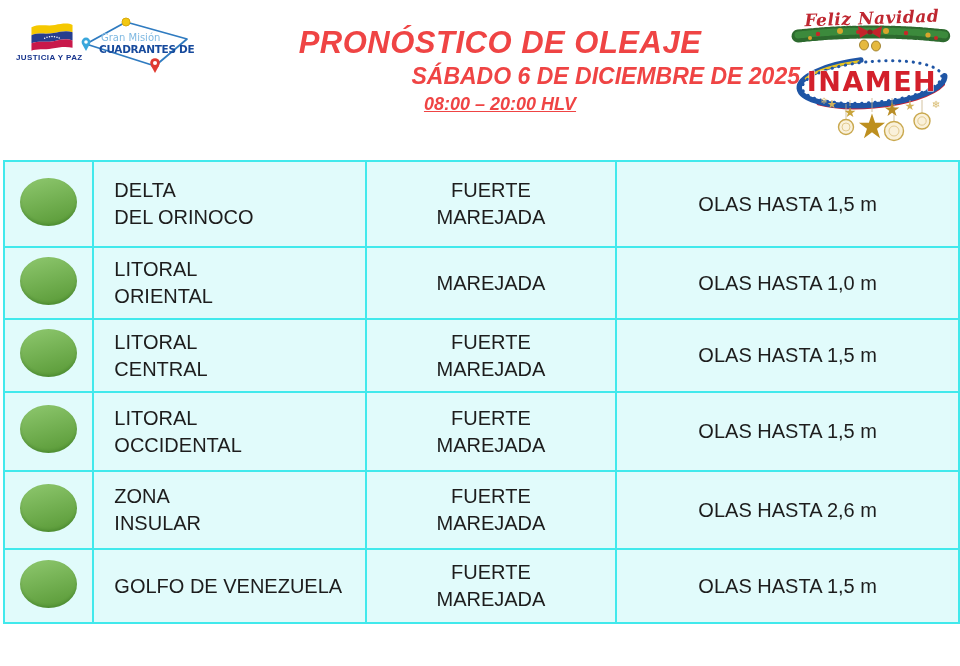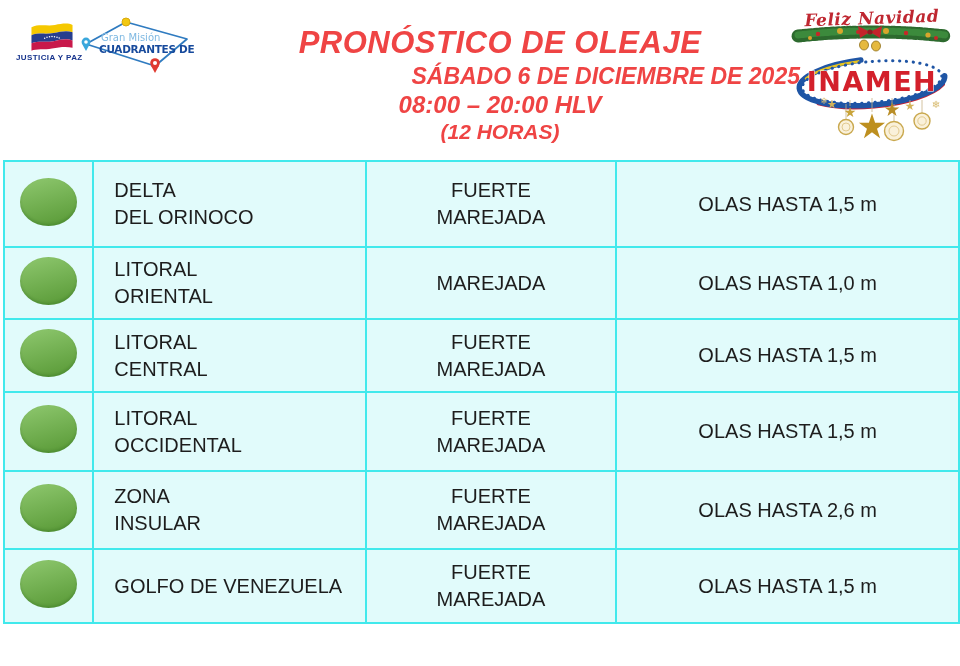--- a/index.html
+++ b/index.html
@@ -4,21 +4,21 @@
 <style>
   html,body{margin:0;padding:0;background:#fff}
   .page{position:relative;width:960px;height:666px;background:#ffffff;overflow:hidden;
         font-family:"Liberation Sans",sans-serif;}
 
   
   .title-block{position:absolute;left:200px;top:24px;width:600px;text-align:center;
                color:#ef4444;font-style:italic;font-weight:bold;}
   .title-l1{font-size:31px;line-height:37px;letter-spacing:.5px;}
   .title-l2{font-size:23px;line-height:30px;text-align:right;}
-  .title-l3{font-size:24px;line-height:27px;}
+  .title-l3{font-size:18px;line-height:27px;text-decoration:underline;}
   .title-l4{font-size:21px;line-height:27px;}
 
   .left-logos{position:absolute;left:14px;top:14px;width:185px;height:80px;}
   .flag-svg{position:absolute;left:16px;top:6px;}
   .justicia-label{position:absolute;left:2px;top:39px;width:74px;text-align:left;
                   font-size:8px;font-weight:bold;color:#16338c;letter-spacing:.4px;}
   .cuadrantes-svg{position:absolute;left:62px;top:2px;}
 
   .inameh-logo{position:absolute;left:788px;top:4px;}
   svg text{font-family:"DejaVu Sans",sans-serif;}
@@ -75,21 +75,20 @@
       </g>
       <text x="25" y="25" font-size="10" fill="#7fb9e2">Gran Misión</text>
       <text x="23" y="37" font-size="10.5" font-weight="bold" fill="#174a9c" letter-spacing="-0.3">CUADRANTES DE PAZ</text>
     </svg>
   </div>
 
   <div class="title-block">
     <div class="title-l1">PRONÓSTICO DE OLEAJE</div>
     <div class="title-l2">SÁBADO 6 DE DICIEMBRE DE 2025</div>
     <div class="title-l3">08:00 – 20:00 HLV</div>
-    <div class="title-l4">(12 HORAS)</div>
   </div>
 
   <svg class="inameh-logo" width="168" height="148" viewBox="0 0 168 148">
     <text class="script-text" x="84" y="20" font-size="17" text-anchor="middle" fill="#bf2731" transform="rotate(-2 84 20)" letter-spacing=".5">Feliz Navidad</text>
 
     <g>
       <path d="M10,32 Q84,24 158,32" fill="none" stroke="#2d6a2e" stroke-width="13" stroke-linecap="round" stroke-dasharray="3 2.5"></path>
       <path d="M10,31 Q84,23 158,31" fill="none" stroke="#3c8a3c" stroke-width="7" stroke-linecap="round" stroke-dasharray="2 3"></path>
       <circle cx="30" cy="30" r="2.2" fill="#c62828"></circle>
         <circle cx="52" cy="27" r="3" fill="#d8a62c"></circle>

